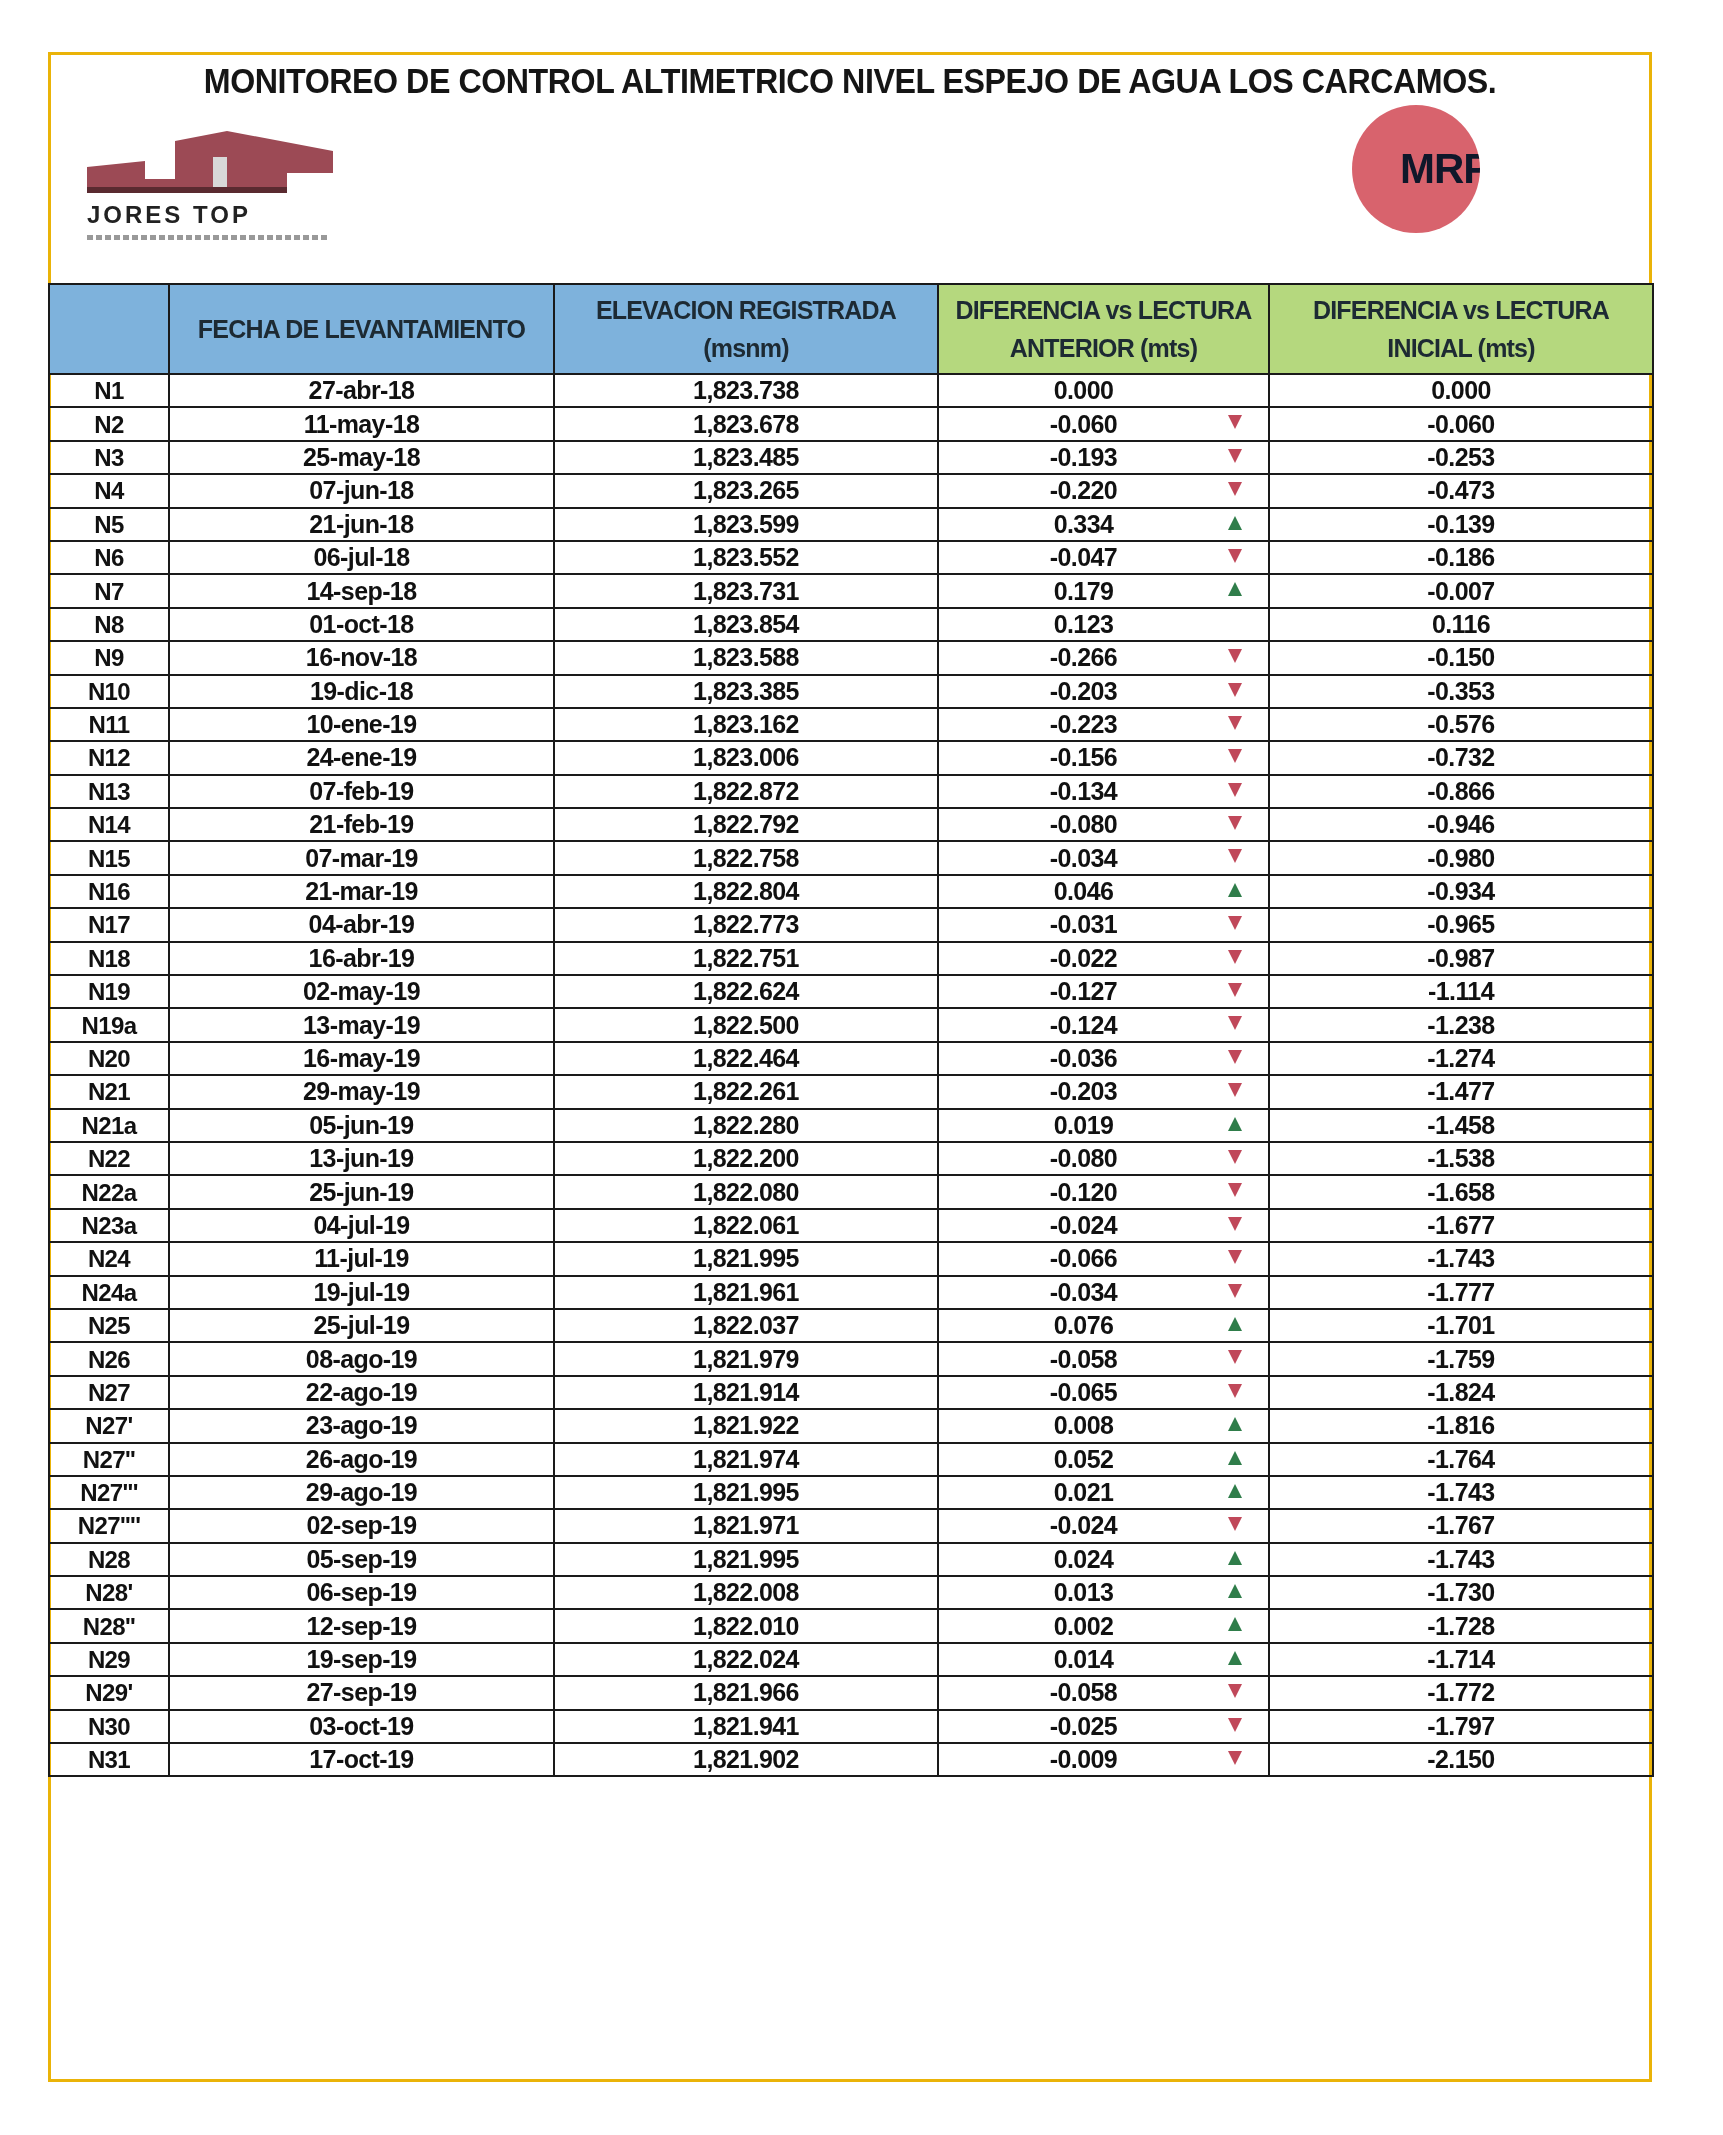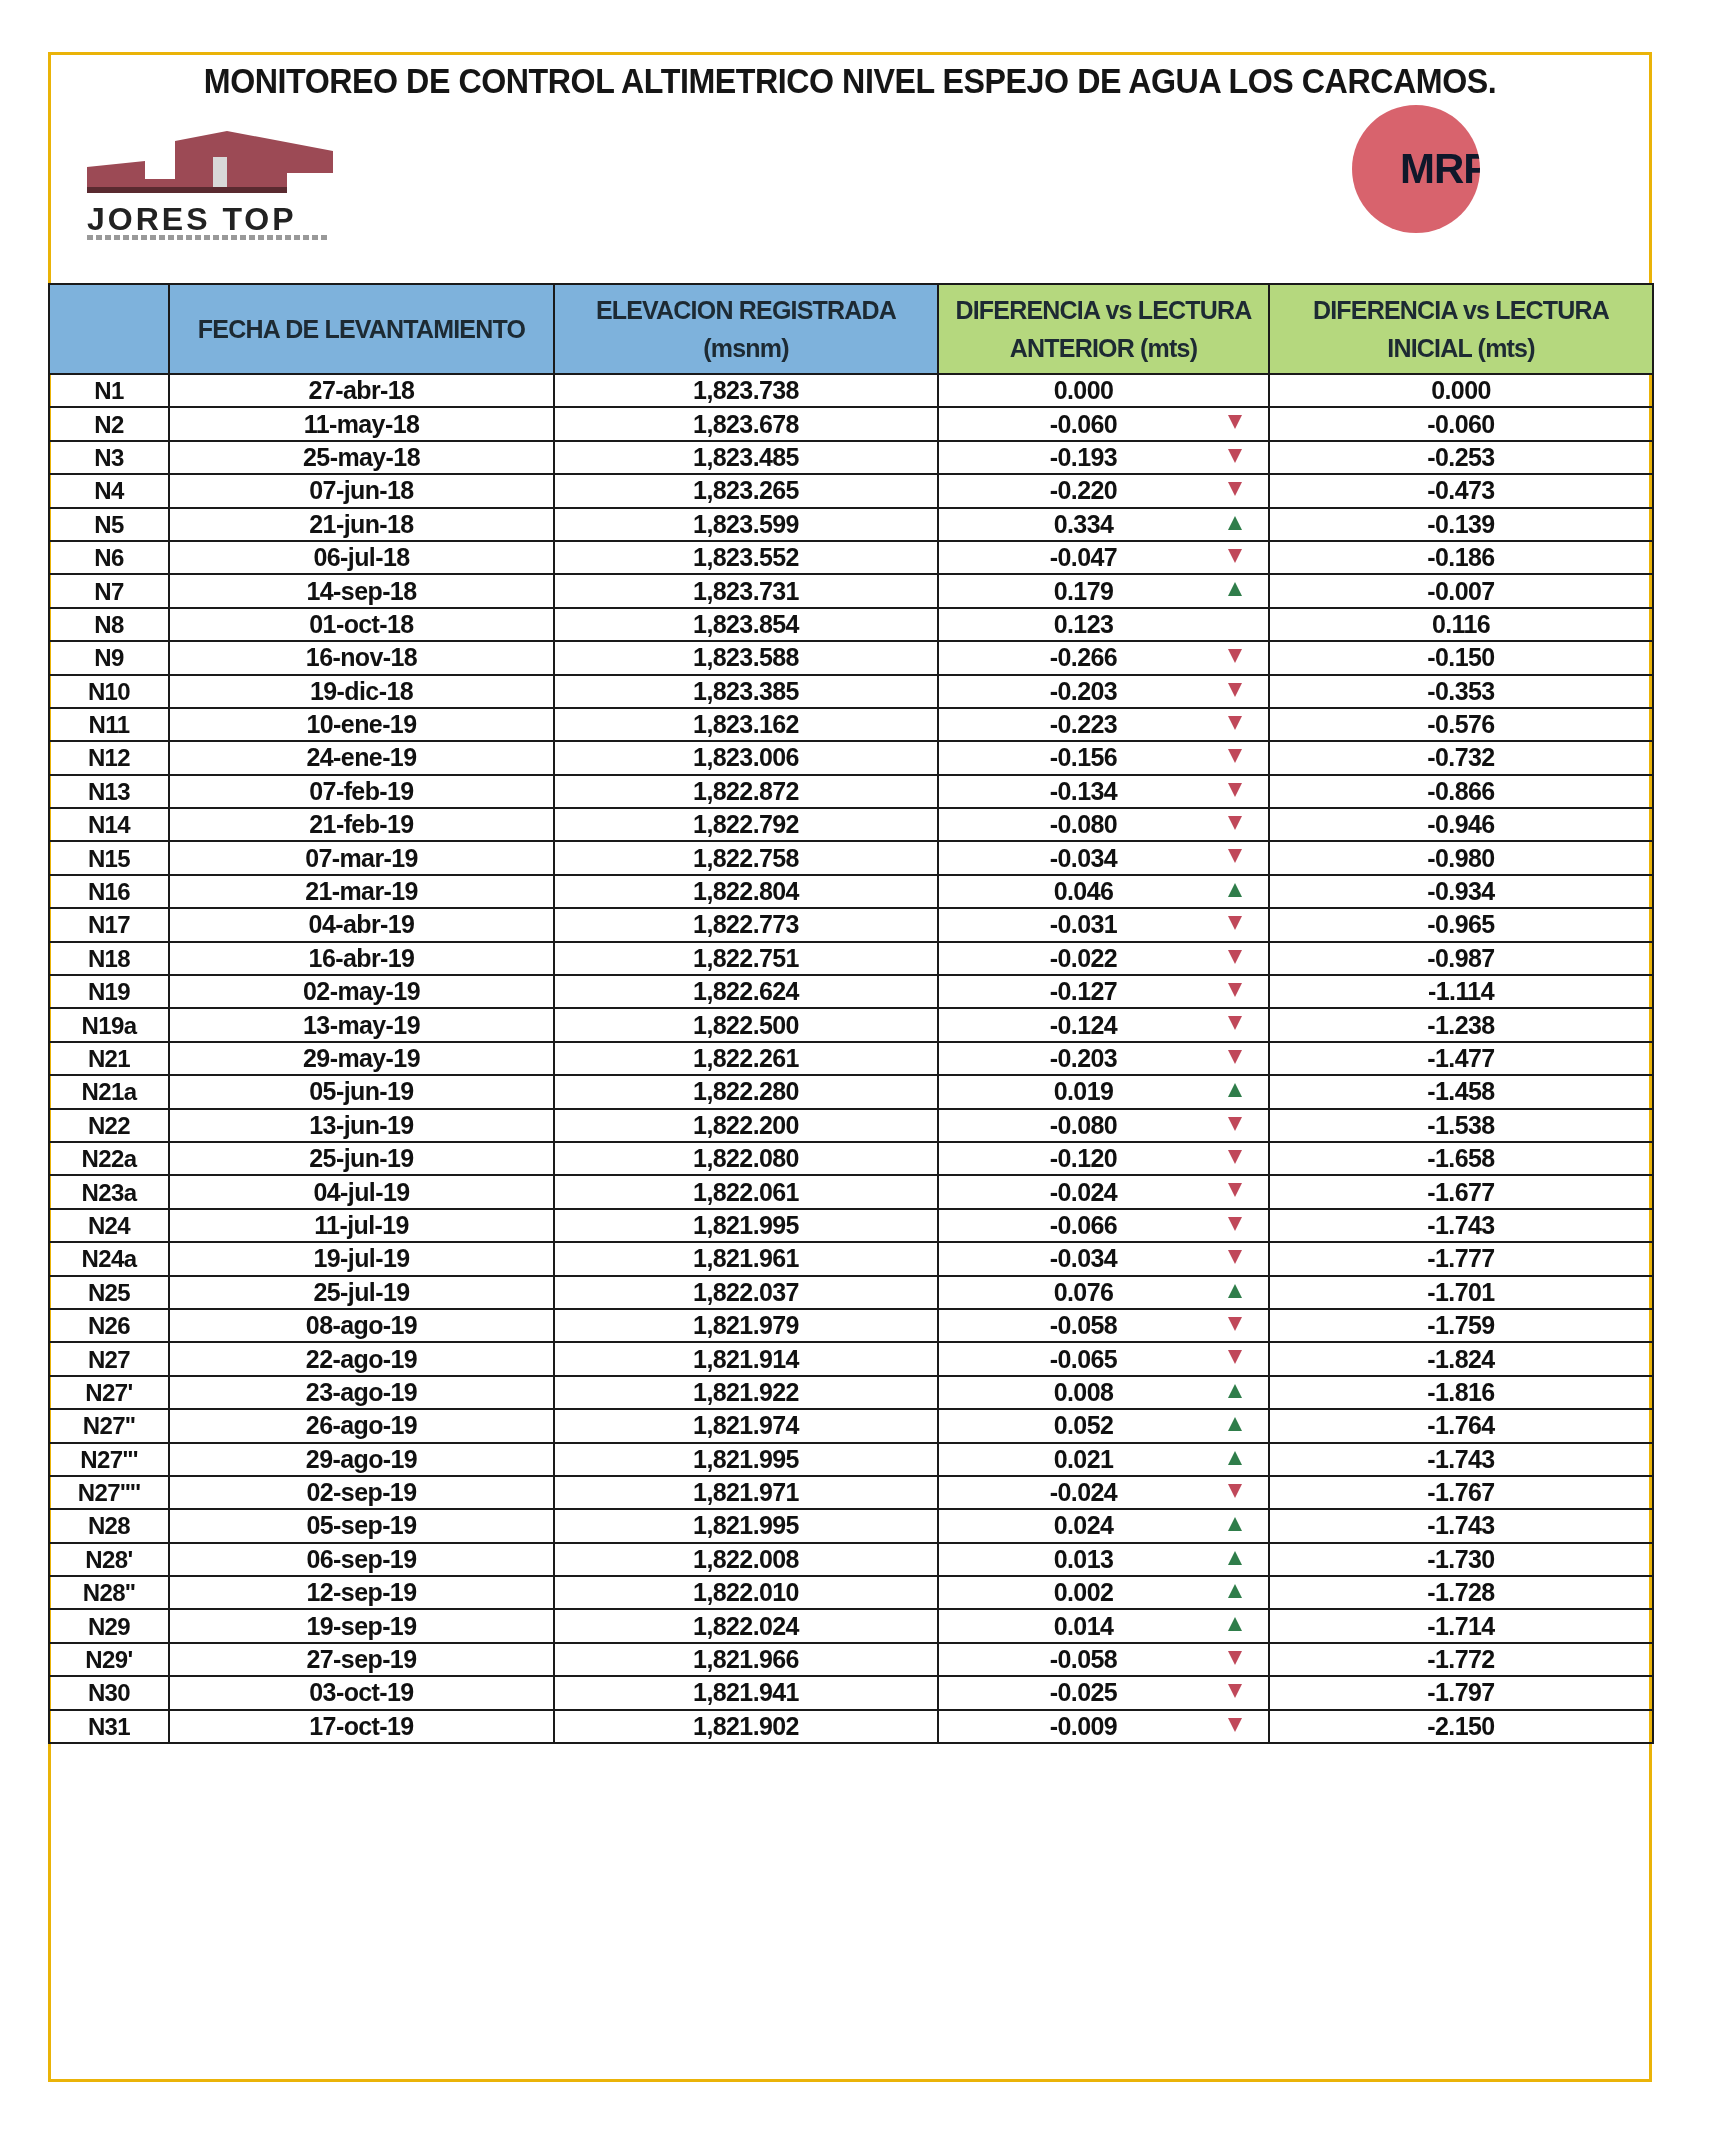--- a/index.html
+++ b/index.html
@@ -5,21 +5,21 @@
   html, body { margin:0; padding:0; background:#ffffff; }
   body { width:1723px; height:2135px; position:relative; overflow:hidden;
          font-family:"Liberation Sans", sans-serif; color:#111; }
   .sheet { position:absolute; left:48px; top:52px; width:1604px; height:2030px;
            border:3px solid #eab308; box-sizing:border-box; background:#fff; }
   .title { position:absolute; left:0; right:0; top:6px; text-align:center;
            font-weight:bold; font-size:35px; letter-spacing:-0.5px; transform:scaleX(0.92);
            color:#151515; }
   .logo-left { position:absolute; left:36px; top:72px; width:250px; height:130px; }
   .logo-left .roof { position:absolute; left:0; top:0; width:246px; height:72px; }
-  .logo-left .brand { position:absolute; left:0; top:74px; font-weight:bold; font-size:32px;
+  .logo-left .brand { position:absolute; left:0; top:74px; font-weight:bold; font-size:24px;
            letter-spacing:3px; color:#222;text-align:right; }
   .logo-left .tag { position:absolute; left:0; top:108px; width:240px; height:5px;
            background:repeating-linear-gradient(90deg,#999 0 6px,transparent 6px 9px); }
   .logo-right { position:absolute; left:1301px; top:50px; width:128px; height:128px;
            border-radius:50%; background:#d8636d; overflow:hidden; }
   .logo-right span { position:absolute; left:48px; top:40px; color:#0f172a; font-weight:bold;
            font-size:42px; letter-spacing:-1px; }
   table { position:absolute; left:-3px; top:228px; width:1604px; border-collapse:collapse;
           table-layout:fixed; }
   th, td { border:2px solid #1a1a1a; text-align:center; padding:0; }
@@ -209,20 +209,27 @@
           <td>-1.114</td>
         </tr>
         <tr>
           <td class="id">N19a</td>
           <td>13-may-19</td>
           <td>1,822.500</td>
           <td class="diff"><span class="val">-0.124</span><span class="arrow down"></span></td>
           <td>-1.238</td>
         </tr>
         <tr>
+          <td class="id">N20</td>
+          <td>16-may-19</td>
+          <td>1,822.464</td>
+          <td class="diff"><span class="val">-0.036</span><span class="arrow down"></span></td>
+          <td>-1.274</td>
+        </tr>
+        <tr>
           <td class="id">N21</td>
           <td>29-may-19</td>
           <td>1,822.261</td>
           <td class="diff"><span class="val">-0.203</span><span class="arrow down"></span></td>
           <td>-1.477</td>
         </tr>
         <tr>
           <td class="id">N21a</td>
           <td>05-jun-19</td>
           <td>1,822.280</td>

